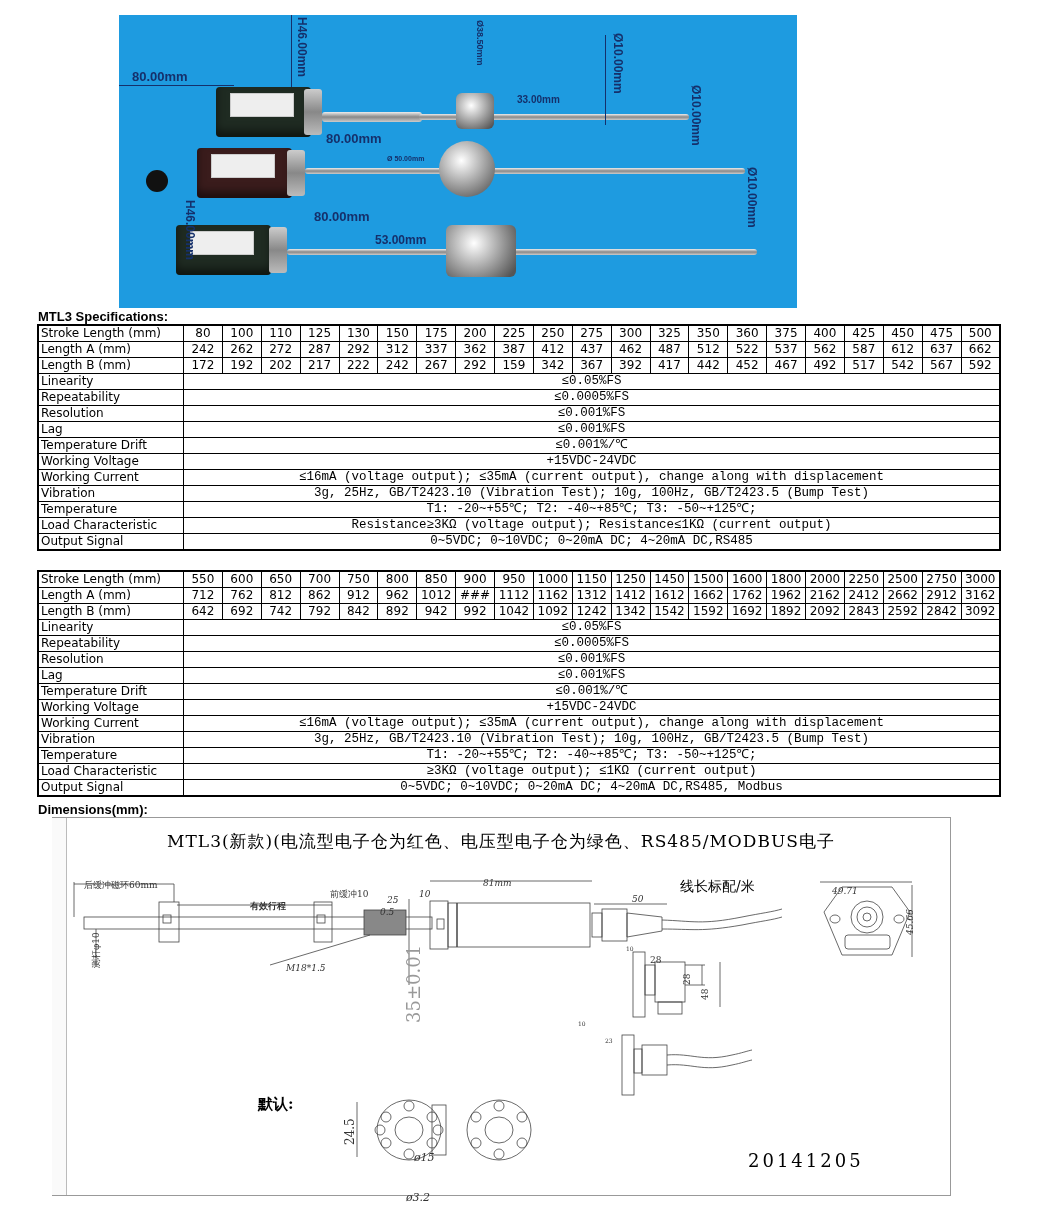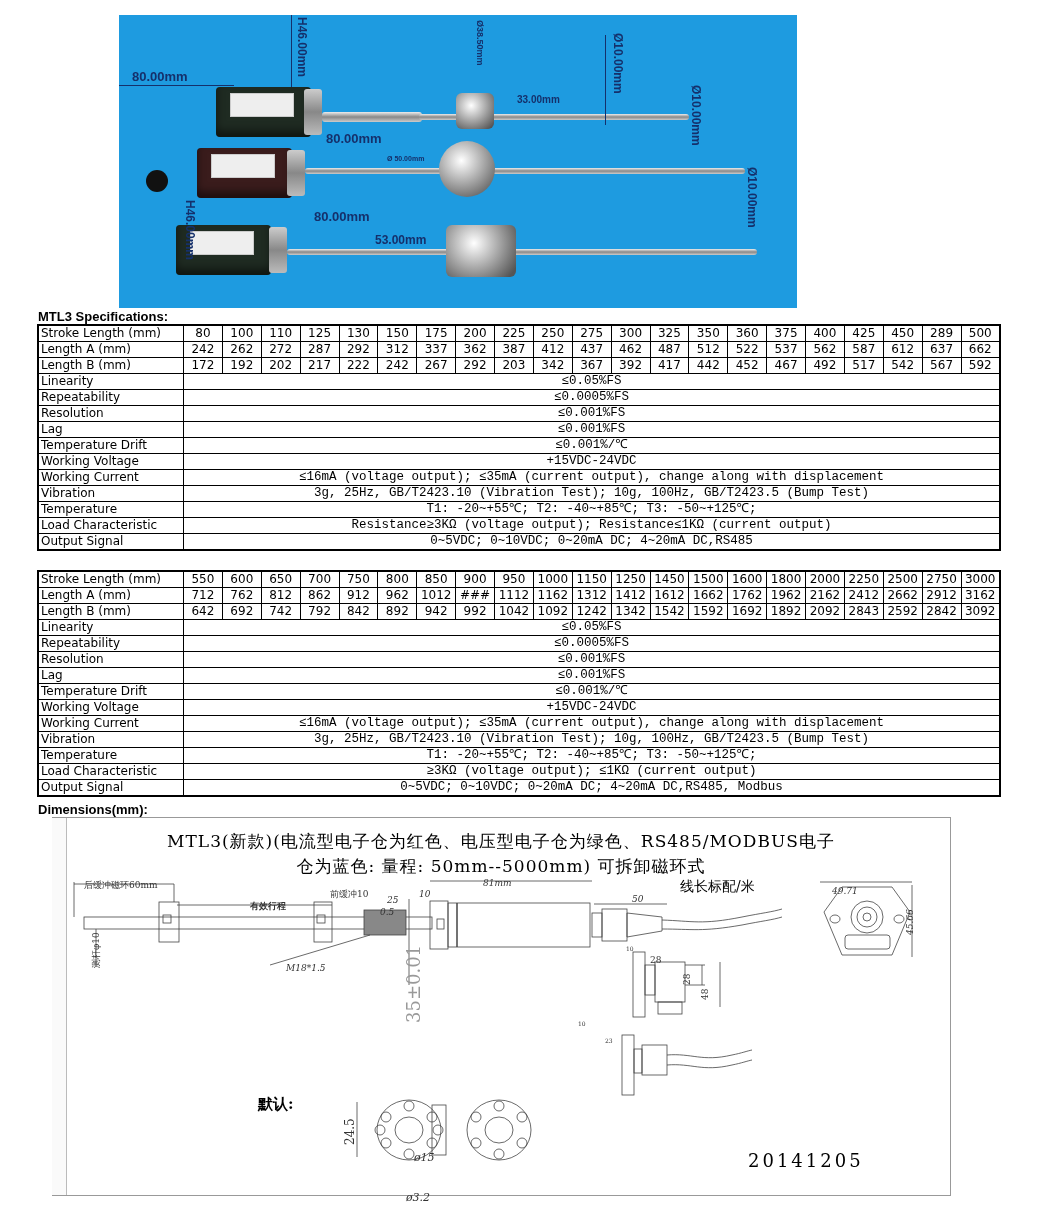--- a/index.html
+++ b/index.html
@@ -96,21 +96,21 @@
         <td class="num">250</td>
         <td class="num">275</td>
         <td class="num">300</td>
         <td class="num">325</td>
         <td class="num">350</td>
         <td class="num">360</td>
         <td class="num">375</td>
         <td class="num">400</td>
         <td class="num">425</td>
         <td class="num">450</td>
-        <td class="num">289</td>
+        <td class="num">475</td>
         <td class="num">500</td>
       </tr>
       <tr>
         <td class="lbl">Length A (mm)</td>
         <td class="num">242</td>
         <td class="num">262</td>
         <td class="num">272</td>
         <td class="num">287</td>
         <td class="num">292</td>
         <td class="num">312</td>
@@ -133,21 +133,21 @@
       <tr>
         <td class="lbl">Length B (mm)</td>
         <td class="num">172</td>
         <td class="num">192</td>
         <td class="num">202</td>
         <td class="num">217</td>
         <td class="num">222</td>
         <td class="num">242</td>
         <td class="num">267</td>
         <td class="num">292</td>
-        <td class="num">203</td>
+        <td class="num">159</td>
         <td class="num">342</td>
         <td class="num">367</td>
         <td class="num">392</td>
         <td class="num">417</td>
         <td class="num">442</td>
         <td class="num">452</td>
         <td class="num">467</td>
         <td class="num">492</td>
         <td class="num">517</td>
         <td class="num">542</td>
@@ -320,21 +320,20 @@
         <td class="span" colspan="21">0~5VDC;   0~10VDC;   0~20mA DC;   4~20mA DC,RS485, Modbus</td>
       </tr>
     </tbody>
 </table>
 
 <div class="section-title" style="top:802px;">Dimensions(mm):</div>
 
 <div class="drawing">
   <div class="edge"></div>
   <div class="dtitle" style="top:12px;">MTL3(新款)(电流型电子仓为红色、电压型电子仓为绿色、RS485/MODBUS电子</div>
-  <div class="dtitle" style="top:37px;">仓为蓝色: 量程: 50mm--5000mm) 可拆卸磁环式</div>
 </div>
 
 <svg class="draw" width="898" height="377">
   <g stroke="#444" fill="none" stroke-width="0.8">
 
     <rect x="32" y="100" width="348" height="12"></rect>
     <line x1="22" y1="65" x2="22" y2="100"></line>
     <line x1="22" y1="67" x2="122" y2="67"></line>
     <line x1="122" y1="67" x2="122" y2="85"></line>
 

